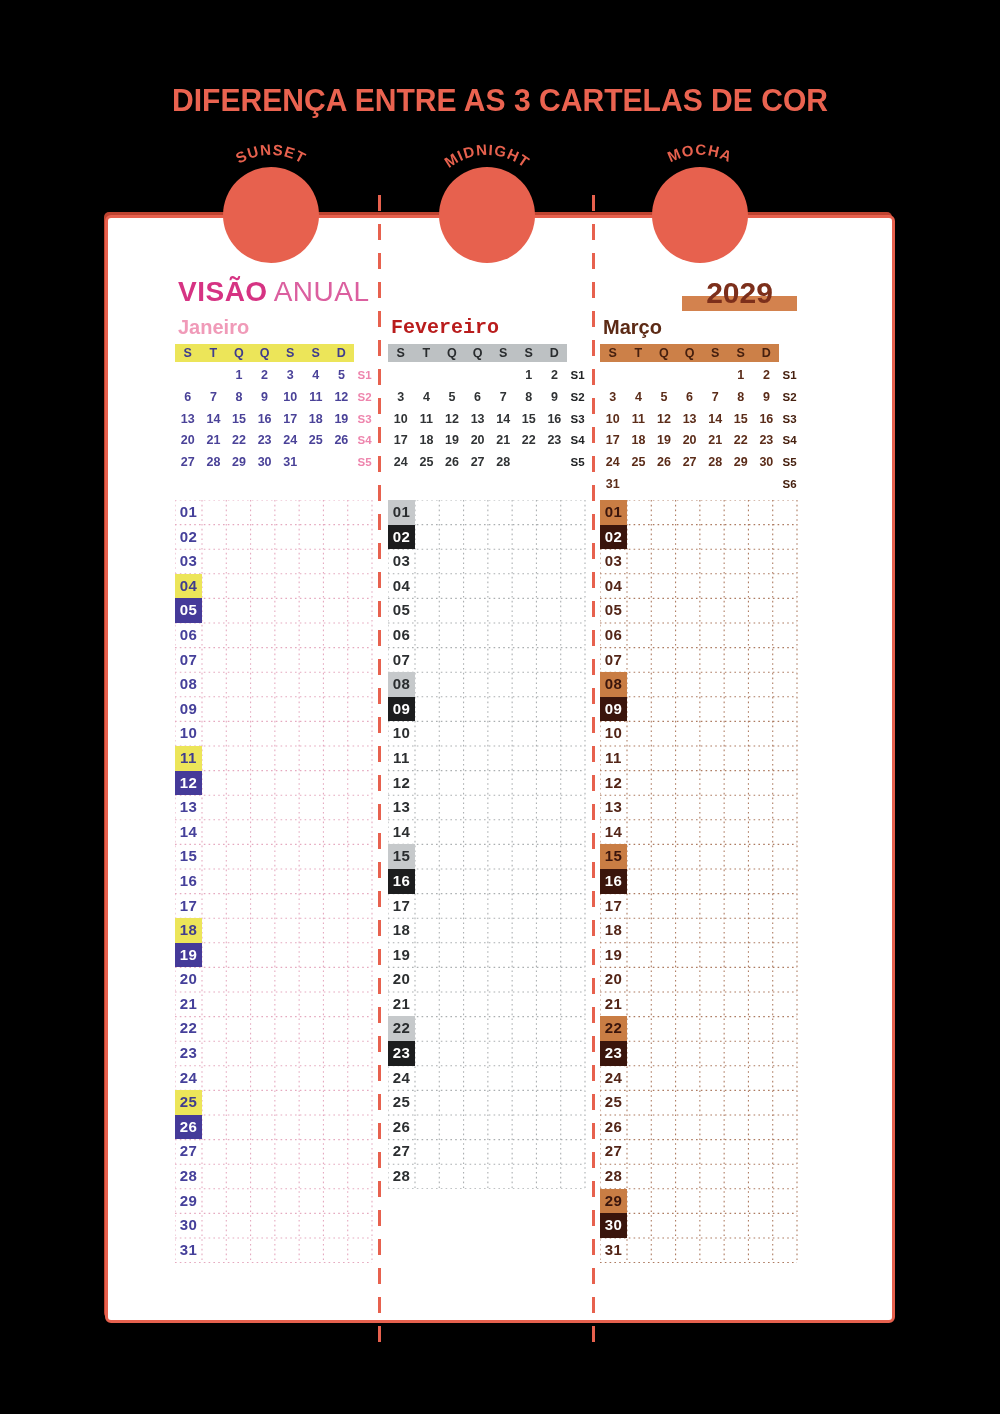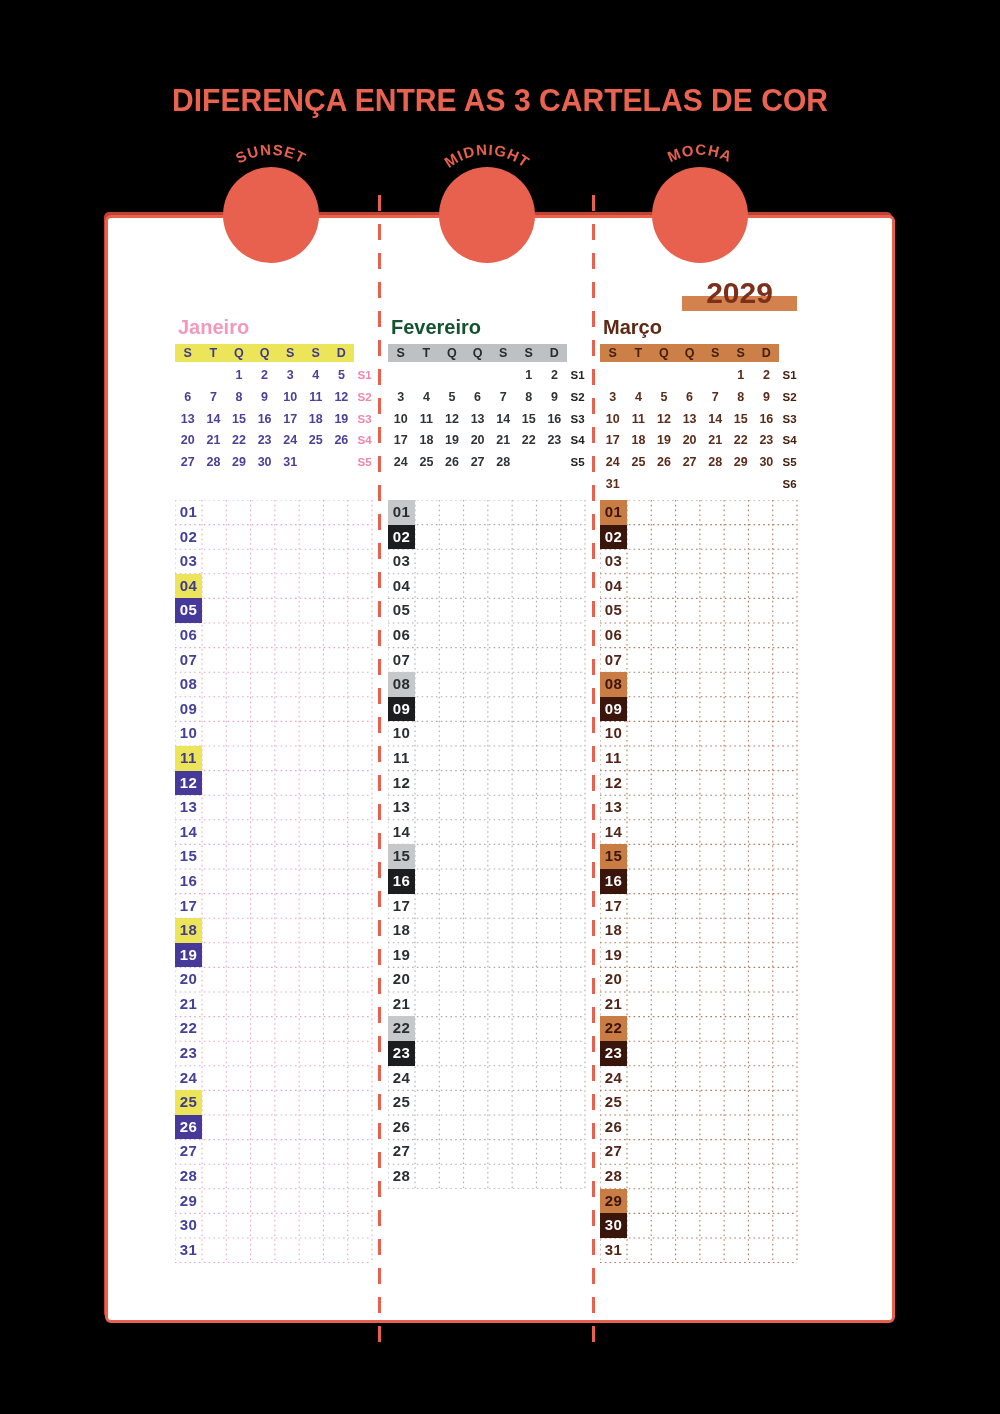--- a/index.html
+++ b/index.html
@@ -41,20 +41,23 @@
 </style>
 </head>
 <body>
 
 <div class="title">DIFERENÇA ENTRE AS 3 CARTELAS DE COR</div>
 
 <div class="divider d1"></div>
 <div class="divider d2"></div>
 
 <div class="page">
+  <div class="view-title">
+    <span class="view-bold">VISÃO</span><span class="view-light">ANUAL</span>
+  </div>
   <div class="year-bar"></div>
   <div class="year-text">2029</div>
 
   <div class="month-col m1">
     <div class="month-name" style="color: rgb(240, 154, 184);">Janeiro</div>
     <div class="wd-bar" style="background: rgb(236, 229, 89);">
         <span style="color: rgb(63, 60, 142);">S</span>
         <span style="color: rgb(63, 60, 142);">T</span>
         <span style="color: rgb(63, 60, 142);">Q</span>
         <span style="color: rgb(63, 60, 142);">Q</span>
@@ -237,21 +240,21 @@
         </div>
         <div class="day-row">
           <span class="num" style="color: rgb(69, 64, 154);">30</span>
         </div>
         <div class="day-row">
           <span class="num" style="color: rgb(69, 64, 154);">31</span>
         </div>
       </div>
   </div>
   <div class="month-col m2">
-    <div class="month-name" style="color: #14532d;">Fevereiro</div>
+    <div class="month-name" style="color: #b91c1c; font-family: Liberation Mono, monospace;">Fevereiro</div>
     <div class="wd-bar" style="background: rgb(189, 193, 195);">
         <span style="color: rgb(42, 45, 47);">S</span>
         <span style="color: rgb(42, 45, 47);">T</span>
         <span style="color: rgb(42, 45, 47);">Q</span>
         <span style="color: rgb(42, 45, 47);">Q</span>
         <span style="color: rgb(42, 45, 47);">S</span>
         <span style="color: rgb(42, 45, 47);">S</span>
         <span style="color: rgb(42, 45, 47);">D</span>
       </div>
     <div class="minical">

